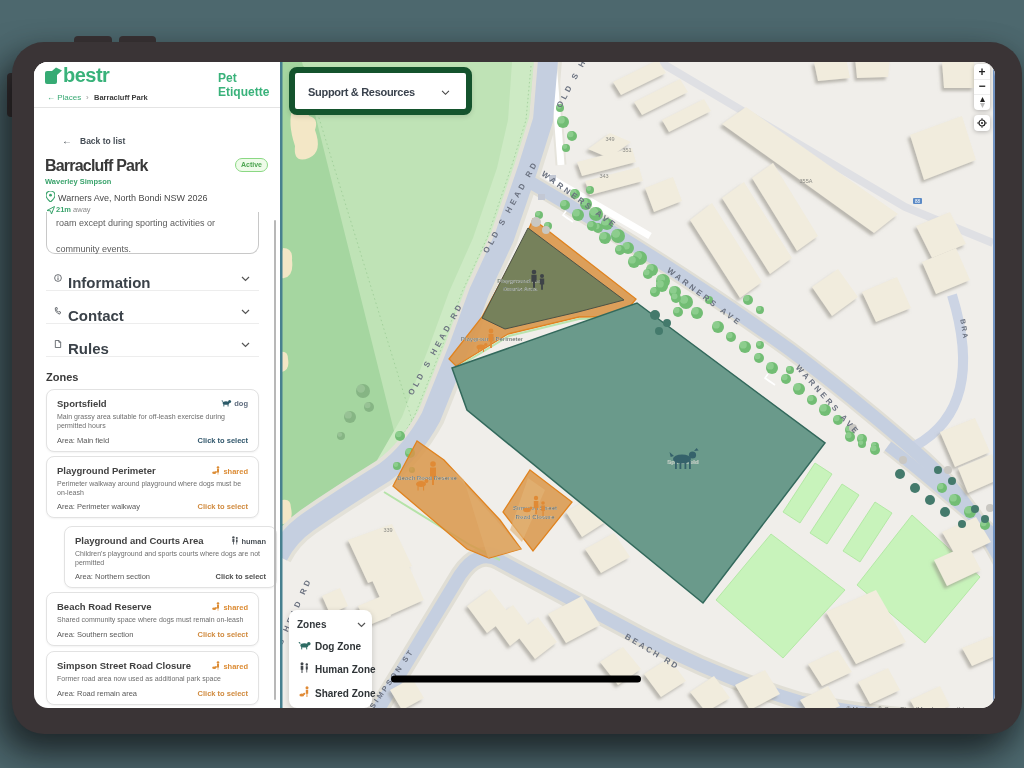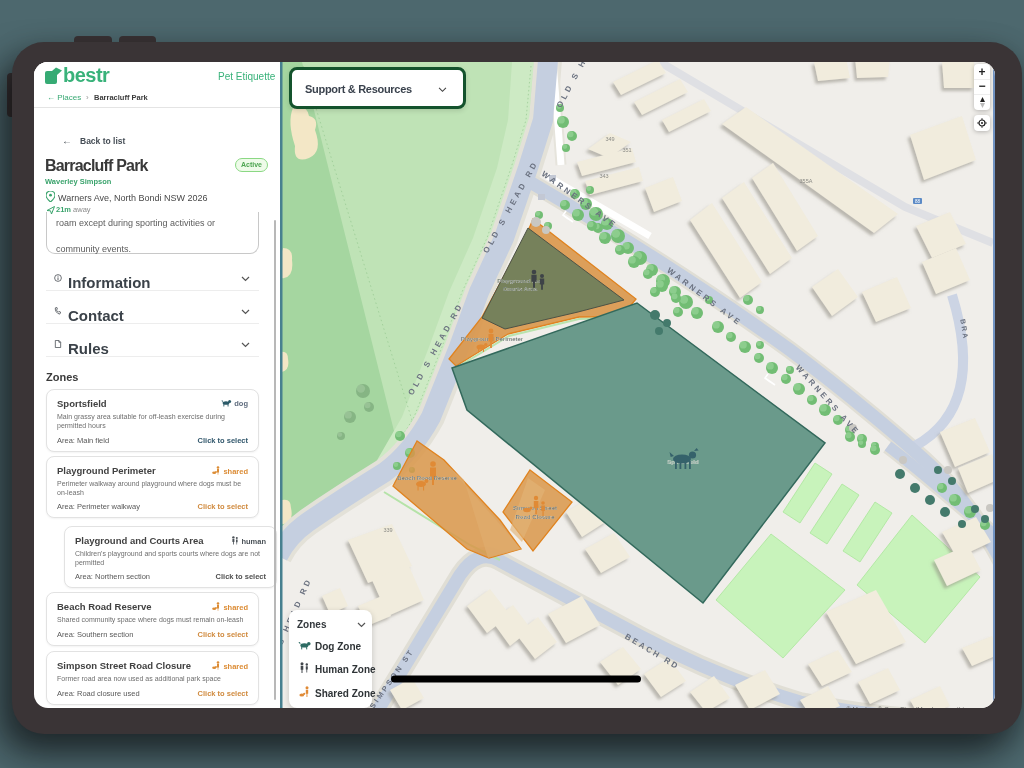--- a/index.html
+++ b/index.html
@@ -4,21 +4,21 @@
 <style>
 html,body{margin:0;padding:0;}
 body{width:1024px;height:768px;background:#4d686e;font-family:"Liberation Sans",sans-serif;position:relative;overflow:hidden;}
 .abs{position:absolute;}
 .tablet{position:absolute;left:12px;top:42px;width:1010px;height:692px;background:#3a3436;border-radius:32px;box-shadow:-16px 20px 36px rgba(8,8,10,.5),0 12px 30px rgba(0,0,0,.35);}
 .tab{position:absolute;background:#3a3436;}
 .screen{position:absolute;left:22px;top:20px;width:961px;height:646px;background:#fff;border-radius:14px;overflow:hidden;}
 .sidebar{position:absolute;left:0;top:0;width:246px;height:470px;background:#fff;}
 .hdr{position:absolute;left:0;top:0;width:246px;height:45px;border-bottom:1px solid #e4e4e4;background:#fff;}
 .logo-t{position:absolute;left:29px;top:2px;font-size:20px;font-weight:bold;color:#39b27a;letter-spacing:-.5px;}
-.pet{position:absolute;left:184px;top:9px;font-size:10px;font-weight:normal;color:#39b27a;}
+.pet{position:absolute;left:184px;top:9px;font-size:12px;font-weight:bold;color:#39b27a;}
 .bc{position:absolute;top:31px;font-size:8px;}
 .green{color:#39a974;}
 .backrow{position:absolute;left:28px;top:73px;font-size:8.5px;font-weight:bold;color:#454d55;}
 .h1{position:absolute;left:11px;top:95px;font-size:16px;font-weight:bold;color:#393939;letter-spacing:-.8px;}
 .pill{position:absolute;left:201px;top:96px;width:31px;height:12px;border:1px solid #8bd884;border-radius:7px;background:#eefbe9;color:#4da551;font-size:7px;font-weight:bold;text-align:center;line-height:12px;}
 .council{position:absolute;left:11px;top:115px;font-size:7.5px;font-weight:bold;color:#3aa36c;}
 .locrow{position:absolute;left:24px;top:131px;font-size:9px;color:#484848;}
 .awayrow{position:absolute;left:22px;top:143px;font-size:7.5px;}
 .dcard{position:absolute;left:12px;top:150px;width:211px;height:41px;border:1px solid #c8c8c8;border-top:none;border-radius:0 0 9px 9px;}
 .dtxt{position:absolute;left:22px;font-size:9px;color:#5c5c5c;}
@@ -27,21 +27,21 @@
 .chev{position:absolute;width:8px;height:8px;}
 .zhead{position:absolute;left:12px;top:309px;font-size:11px;font-weight:bold;color:#3a3a3a;}
 .zc{position:absolute;left:12px;width:211px;background:#fff;border:1px solid #e2e2e2;border-radius:8px;box-shadow:0 1px 2px rgba(0,0,0,.05);}
 .zt{position:absolute;left:10px;top:8px;font-size:9.5px;font-weight:bold;color:#414141;}
 .zb{position:absolute;right:10px;top:9px;font-size:7.5px;font-weight:bold;}
 .zd{position:absolute;left:10px;top:23px;width:196px;font-size:7px;color:#6e6e6e;line-height:8.5px;}
 .za{position:absolute;left:10px;bottom:6px;font-size:7.5px;color:#585858;}
 .zk{position:absolute;right:10px;bottom:6px;font-size:7.5px;font-weight:bold;}
 .sbar{position:absolute;left:239.5px;top:158px;width:2px;height:480px;background:#b8b8b8;border-radius:2px;}
 .mapwrap{position:absolute;left:246px;top:0;width:715px;height:646px;}
-.spt{position:absolute;left:255px;top:5px;width:171px;height:36px;background:#fff;border:3px solid #14532d;border-radius:8px;box-shadow:0 2px 5px rgba(0,0,0,.12);}
+.spt{position:absolute;left:255px;top:5px;width:171px;height:36px;background:#fff;border:6px solid #14532d;border-radius:8px;box-shadow:0 2px 5px rgba(0,0,0,.12);}
 .spt span{position:absolute;left:13px;top:13px;font-size:11px;font-weight:bold;color:#3a424d;letter-spacing:-.3px;}
 .legend{position:absolute;left:255px;top:548px;width:83px;height:98px;background:#fff;border-radius:8px;box-shadow:0 2px 6px rgba(0,0,0,.18);}
 .lg-t{position:absolute;left:8px;top:9px;font-size:10px;font-weight:bold;color:#33383c;}
 .lg-i{position:absolute;left:26px;font-size:10px;font-weight:bold;color:#2f3437;white-space:nowrap;}
 .ctrl{position:absolute;left:940px;top:2px;width:16px;height:46px;background:#fff;border-radius:4px;box-shadow:0 1px 4px rgba(0,0,0,.25);}
 .ctrl2{position:absolute;left:940px;top:53px;width:16px;height:16px;background:#fff;border-radius:4px;box-shadow:0 1px 4px rgba(0,0,0,.25);}
 </style>
 </head>
 <body>
 <div class="tab" style="left:74px;top:36px;width:38px;height:8px;border-radius:4px 4px 0 0;"></div>
@@ -163,21 +163,21 @@
   </div>
   <div class="zc" style="top:589px;height:52px;">
     <div class="zt">Simpson Street Road Closure</div>
     <div class="zb" style="color:#dc8c35;"><svg width="9" height="9" viewBox="0 0 9 9" style="vertical-align:-1px;">
               <circle cx="6" cy="1.5" r="1.3" fill="#dc8c35"></circle>
               <path d="M5,3 h2 v3.4 h-0.7 v2.4 h-0.6 v-2.4 h-0.7 z" fill="#dc8c35"></path>
               <ellipse cx="2.2" cy="6.8" rx="2" ry="1.2" fill="#dc8c35"></ellipse>
               <circle cx="4" cy="5.9" r="0.9" fill="#dc8c35"></circle>
             </svg> shared</div>
     <div class="zd">Former road area now used as additional park space</div>
-    <div class="za">Area: Road closure used</div>
+    <div class="za">Area: Road remain area</div>
     <div class="zk" style="color:#d08a3e;">Click to select</div>
   </div>
   <div class="sbar"></div>
 </div>
 <div class="mapwrap">
 <svg width="715" height="646" viewBox="280 62 715 646">
 <defs>
             <filter id="bsh" x="-30%" y="-30%" width="160%" height="160%">
               <feDropShadow dx="-2.5" dy="3" stdDeviation="1.8" flood-color="#8f8b80" flood-opacity="0.55"></feDropShadow>
             </filter>

